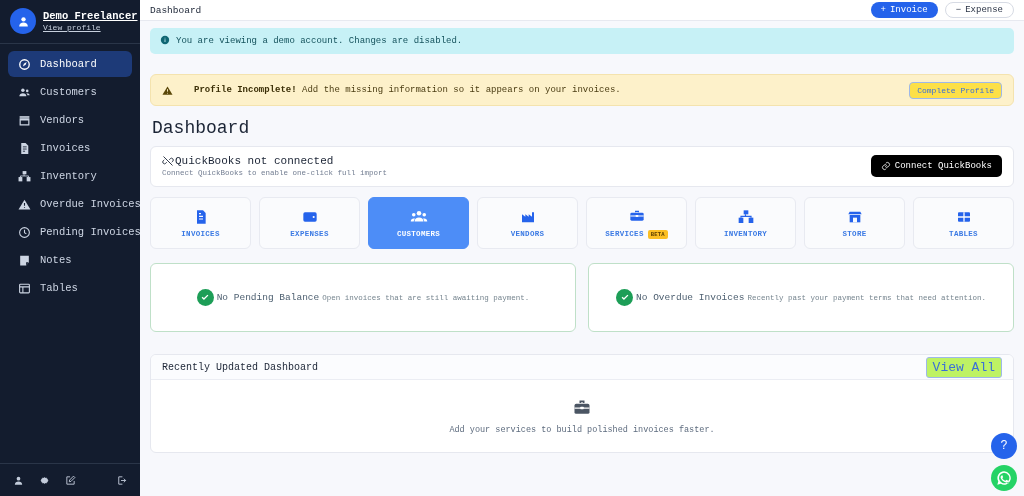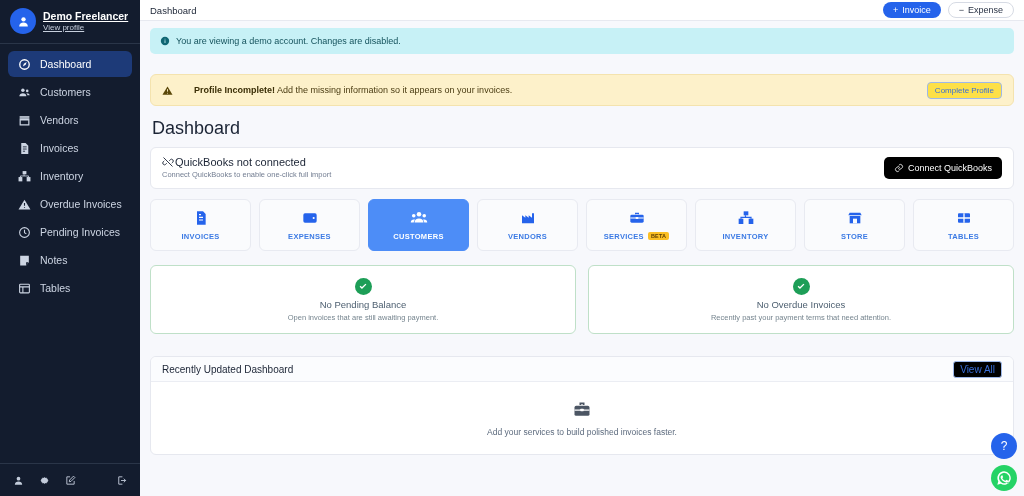--- a/index.html
+++ b/index.html
@@ -2,21 +2,21 @@
 <html><head>
 <meta charset="utf-8">
 <style>
   * { box-sizing: border-box; margin: 0; padding: 0; }
   html, body {
     width: 1024px; height: 496px;
     font-family: "Liberation Sans", sans-serif;
     overflow: hidden;
     background: #f7f8fc;
   }
-  .app { display: flex; width: 1024px; height: 496px; position: relative; }
+  .app { display: flex; width: 1024px; height: 496px; position: relative; font-family: Liberation Mono, monospace; }
 
   
   .sidebar {
     width: 140px; height: 496px; flex: 0 0 140px;
     background: #131c2e;
     display: flex; flex-direction: column;
     position: relative;
   }
   .profile {
     display: flex; align-items: center; gap: 7px;
@@ -142,43 +142,43 @@
   .tile-ico { display: flex; align-items: center; justify-content: center; height: 17px; }
   .beta {
     background: #fbbf24; color: #5b3d00; font-size: 5.5px; font-weight: bold;
     border-radius: 2px; padding: 1px 3px; letter-spacing: .2px;
   }
 
   .status-row { display: flex; gap: 12px; margin-top: 14px; }
   .status-card {
     flex: 1 1 0; background: #fff; border: 1px solid #bfe0c8;
     border-radius: 6px; height: 69px;
-    display: flex; flex-direction: column; align-items: center; justify-content: center;
+    display: flex; flex-direction: row; align-items: center; justify-content: center;
     gap: 3px;
   }
   .check {
     width: 17px; height: 17px; border-radius: 50%; background: #1d9e57;
     display: flex; align-items: center; justify-content: center; margin-bottom: 1px;
   }
   .status-title { font-size: 9.5px; color: #4e6071; }
   .status-sub { font-size: 7.5px; color: #76858f; }
 
   .panel {
     margin-top: 22px; background: #fff; border: 1px solid #e6e8ef;
     border-radius: 6px; overflow: hidden;
   }
   .panel-head {
     background: #fbfcfe; border-bottom: 1px solid #ebedf3;
     height: 25px; display: flex; align-items: center; padding: 0 11px;
   }
   .panel-title { font-size: 10px; color: #1b2435; }
   .btn-viewall {
-    margin-left: auto; background: #000000; color: #3a6fd8;
+    margin-left: auto; background: #bef264; color: #3a6fd8;
     border: 1px solid #9db8ea; border-radius: 3px;
-    font-size: 10px; padding: 2px 6px; cursor: pointer; font-family: inherit;
+    font-size: 13px; padding: 2px 6px; cursor: pointer; font-family: inherit;
   }
   .panel-body {
     height: 72px; display: flex; flex-direction: column;
     align-items: center; justify-content: center; gap: 7px;
   }
   .panel-empty-text { font-size: 8.5px; color: #5d6b7e; }
 
   .fab-wrap { position: absolute; right: 7px; bottom: 5px; display: flex; flex-direction: column; gap: 6px; align-items: center; }
   .fab {
     width: 26px; height: 26px; border-radius: 50%;

